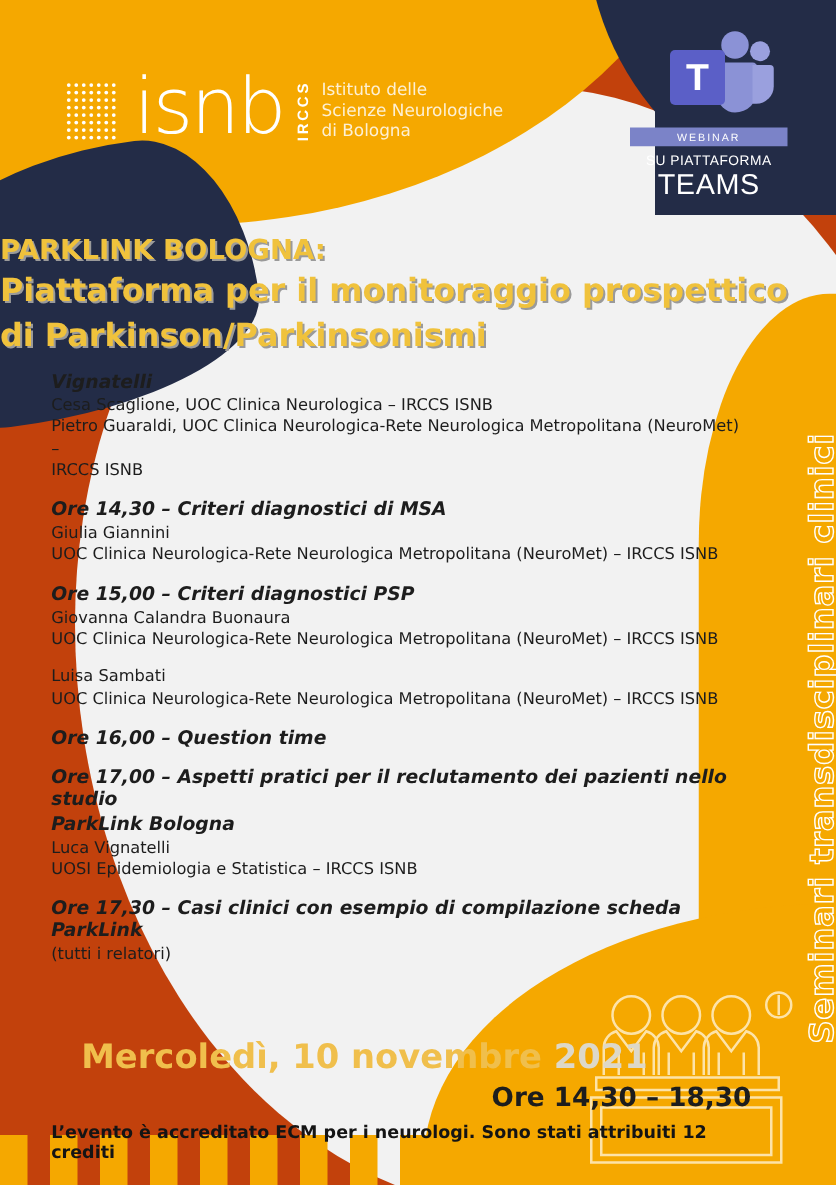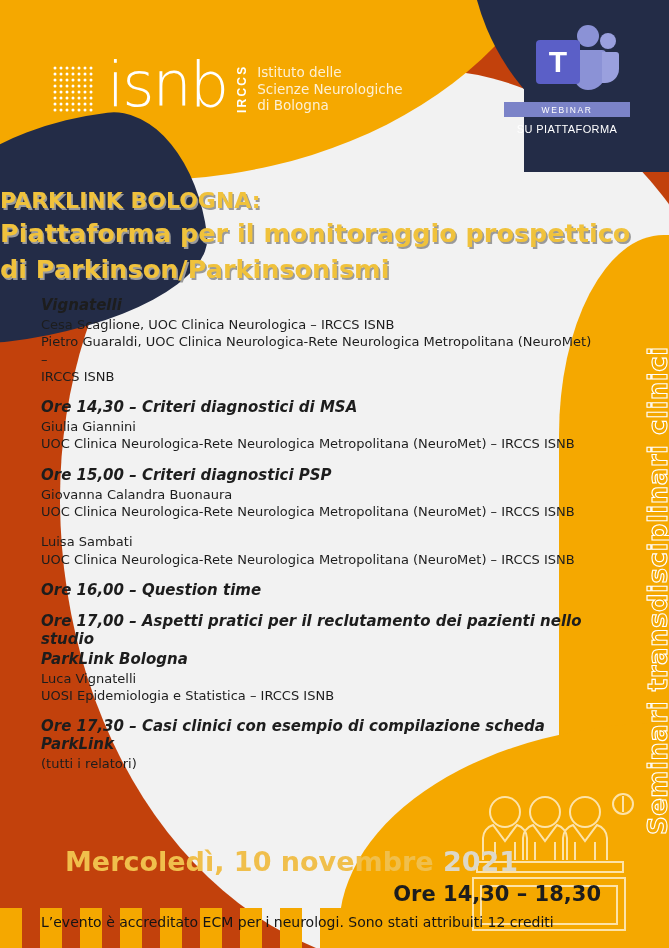--- a/index.html
+++ b/index.html
@@ -109,21 +109,21 @@
     -webkit-text-stroke:1.1px #ffffff;
     height:535px;
   }
 
   
   .footer { position:absolute; left:41px; bottom:18px; width:560px; z-index:9; }
   .date-line { font-family:"DejaVu Sans", sans-serif; font-size:27px; font-weight:bold; margin-bottom:5px;margin-left:24px; }
   .date-main { color:#f0bf4c; }
   .date-year { color:#ddd8c8; }
   .hours { font-family:"DejaVu Sans", sans-serif; font-size:21px; font-weight:bold; color:#1d1d1d; margin-bottom:8px;text-align:right; }
-  .ecm { font-family:"DejaVu Sans", sans-serif; font-size:14px; font-weight:normal; color:#141414; }
+  .ecm { font-family:"DejaVu Sans", sans-serif; font-size:14px; font-weight:bold; color:#141414; }
 
   .people-art { position:absolute; right:24px; bottom:6px; width:180px; height:150px; z-index:8; }
 </style>
 </head>
 <body>
 
 <div id="poster">
 
   <div class="bg-layer">
     <div class="grey-wedge"></div>
@@ -228,20 +228,21 @@
         <circle cx="76" cy="14" r="11" fill="#8b92d6"></circle>
         <circle cx="96" cy="19" r="8" fill="#9aa0de"></circle>
         <path d="M62 28 h28 a4 4 0 0 1 4 4 v18 a18 18 0 0 1 -18 18 h-0 a14 14 0 0 1 -14 -14 z" fill="#8b92d6"></path>
         <path d="M90 30 h14 a3 3 0 0 1 3 3 v14 a14 14 0 0 1 -14 14 h-3 z" fill="#9aa0de"></path>
         <rect x="24" y="18" width="44" height="44" rx="4" fill="#5b5fc7"></rect>
         <text x="46" y="50" font-family="'Liberation Sans',sans-serif" font-size="30" font-weight="bold" fill="#ffffff" text-anchor="middle">T</text>
       </svg>
     </div>
     <div class="webinar-bar">WEBINAR</div>
     <div class="su-platt">SU PIATTAFORMA</div>
+    <div class="teams-word">TEAMS</div>
   </div>
 
   <div class="title">
     <div class="t1">PARKLINK BOLOGNA:</div>
     <div class="t2">Piattaforma per il monitoraggio prospettico</div>
     <div class="t3">di Parkinson/Parkinsonismi</div>
   </div>
 
   <div class="program" id="program">
       <div class="p-block">

